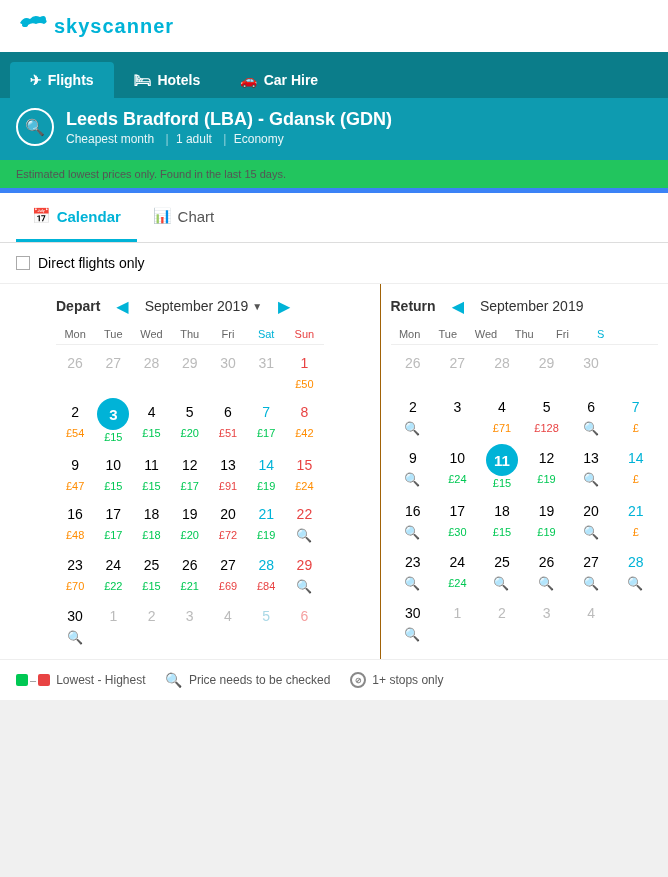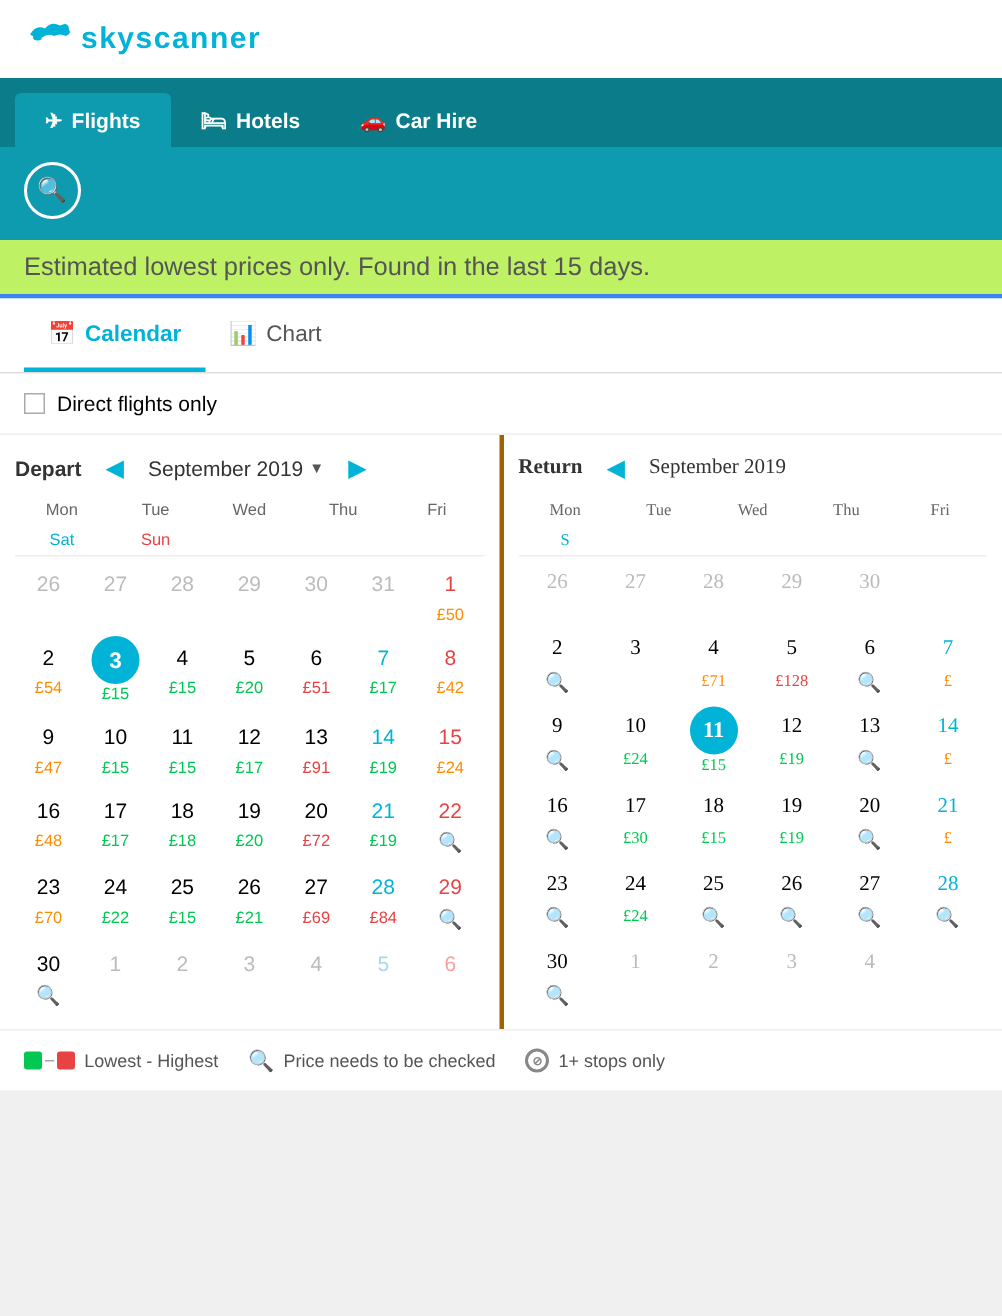--- a/index.html
+++ b/index.html
@@ -19,45 +19,45 @@
     
     .search-bar { background: #0e9bb0; padding: 10px 16px 14px 16px; display: flex; align-items: center; gap: 12px; }
     .search-icon-circle { width: 38px; height: 38px; border: 2px solid white; border-radius: 50%; display: flex; align-items: center; justify-content: center; color: white; font-size: 16px; }
     .search-info { color: white; }
     .search-title { font-size: 18px; font-weight: bold; }
     .search-sub { font-size: 12px; margin-top: 2px; opacity: 0.9; }
     .search-sub span { margin-right: 4px; }
     .search-sub .sep { opacity: 0.6; margin: 0 4px; }
 
     
-    .notice { background: #bef264; padding: 8px 16px; font-size: 17px; color: #555; border-bottom: 3px solid #3b82f6; }
+    .notice { background: #22c55e; padding: 8px 16px; font-size: 11px; color: #555; border-bottom: 5px solid #3b82f6; }
 
     
     .calendar-outer { background: white; margin: 0; }
 
     
     .view-tabs { display: flex; border-bottom: 1px solid #ddd; padding: 0 16px; }
     .view-tab { padding: 14px 16px; font-size: 15px; cursor: pointer; display: flex; align-items: center; gap: 6px; border-bottom: 3px solid transparent; color: #555; }
     .view-tab.active { border-bottom: 3px solid #00b3d7; color: #00b3d7; font-weight: bold; }
 
     
     .direct-flights { padding: 12px 16px; display: flex; align-items: center; gap: 8px; font-size: 14px; border-bottom: 1px solid #eee; }
     .checkbox { width: 14px; height: 14px; border: 1px solid #aaa; display: inline-block; }
 
     
     .calendars-row { display: flex; gap: 0; }
 
-    .cal-section { flex: 1; padding: 0 10px 10px 10px; }
-    .cal-section + .cal-section { border-left: 3px solid #a16207; font-family: Liberation Serif, serif; }
+    .cal-section { flex: 1; padding: 0 10px 10px 10px; margin-left: 46px; }
+    .cal-section + .cal-section { border-left: 1px solid #a16207; }
     .cal-nav-btn { color: #00b3d7; font-size: 16px; cursor: pointer; padding: 4px 8px; }
     .cal-nav-dropdown { color: #333; font-size: 14px; display: flex; align-items: center; gap: 4px; cursor: pointer; justify-content: space-between; }
     .dropdown-arrow { color: #555; font-size: 10px; }
 
     
-    .day-headers { display: grid; grid-template-columns: repeat(5, 1fr); text-align: center; border-bottom: 1px solid #eee; }
+    .day-headers { display: grid; grid-template-columns: repeat(7, 1fr); text-align: center; border-bottom: 1px solid #eee; }
     .day-header { font-size: 11px; color: #666; padding: 4px 2px; font-weight: normal; }
     .day-header.sat { color: #00b3d7; }
     .day-header.sun { color: #e84343; }
 
     
     .cal-grid { display: grid; grid-template-columns: repeat(7, 1fr); }
     .cal-cell { text-align: center; padding: 4px 2px; min-height: 44px; display: flex; flex-direction: column; align-items: center; justify-content: flex-start; position: relative; cursor: pointer; }
 
     .day-num { font-size: 14px; width: 28px; height: 28px; display: flex; align-items: center; justify-content: center; border-radius: 50%; }
     .day-num.selected-day { background: #00b3d7; color: white; border-radius: 50%; font-weight: bold; font-size: 15px; width: 32px; height: 32px; }
@@ -113,20 +113,30 @@
       <span>Hotels</span>
     </div>
     <div class="tab">
       <span>🚗</span>
       <span>Car Hire</span>
     </div>
   </div>
 
   <div class="search-bar">
     <div class="search-icon-circle">🔍</div>
+    <div class="search-info">
+      <div class="search-title">Leeds Bradford (LBA) - Gdansk (GDN)</div>
+      <div class="search-sub">
+        <span>Cheapest month</span>
+        <span class="sep">|</span>
+        <span>1 adult</span>
+        <span class="sep">|</span>
+        <span>Economy</span>
+      </div>
+    </div>
   </div>
 
   <div class="notice">
     <span>Estimated lowest prices only. Found in the last 15 days.</span>
   </div>
 
   <div class="calendar-outer">
 
     <div class="view-tabs">
       <div class="view-tab active">

